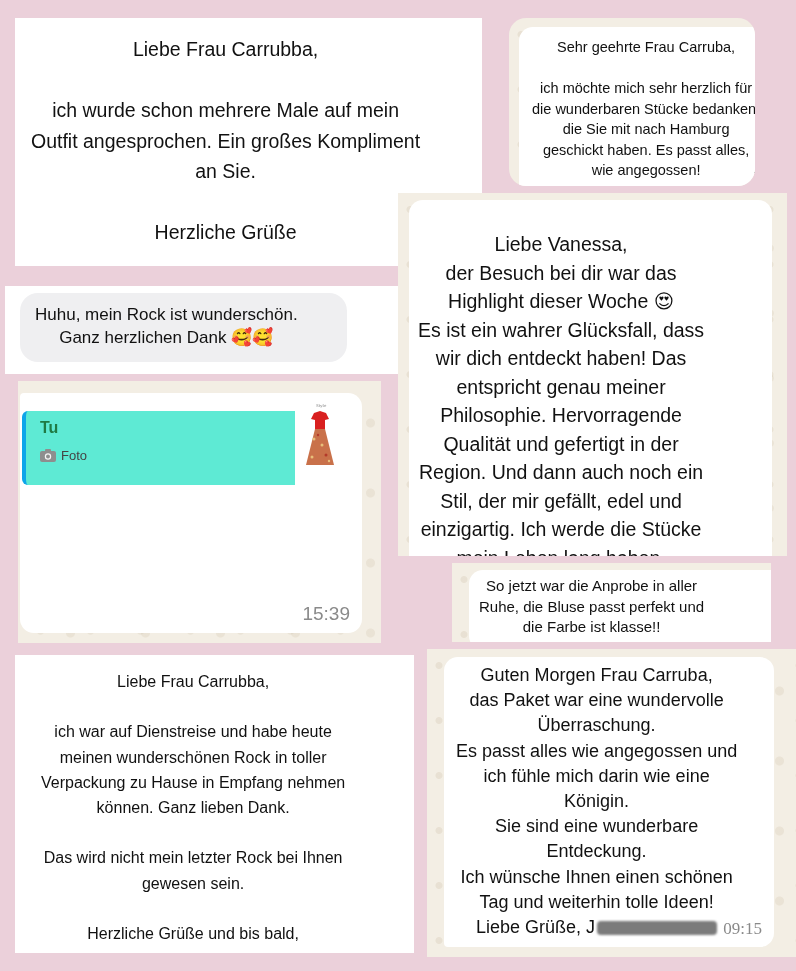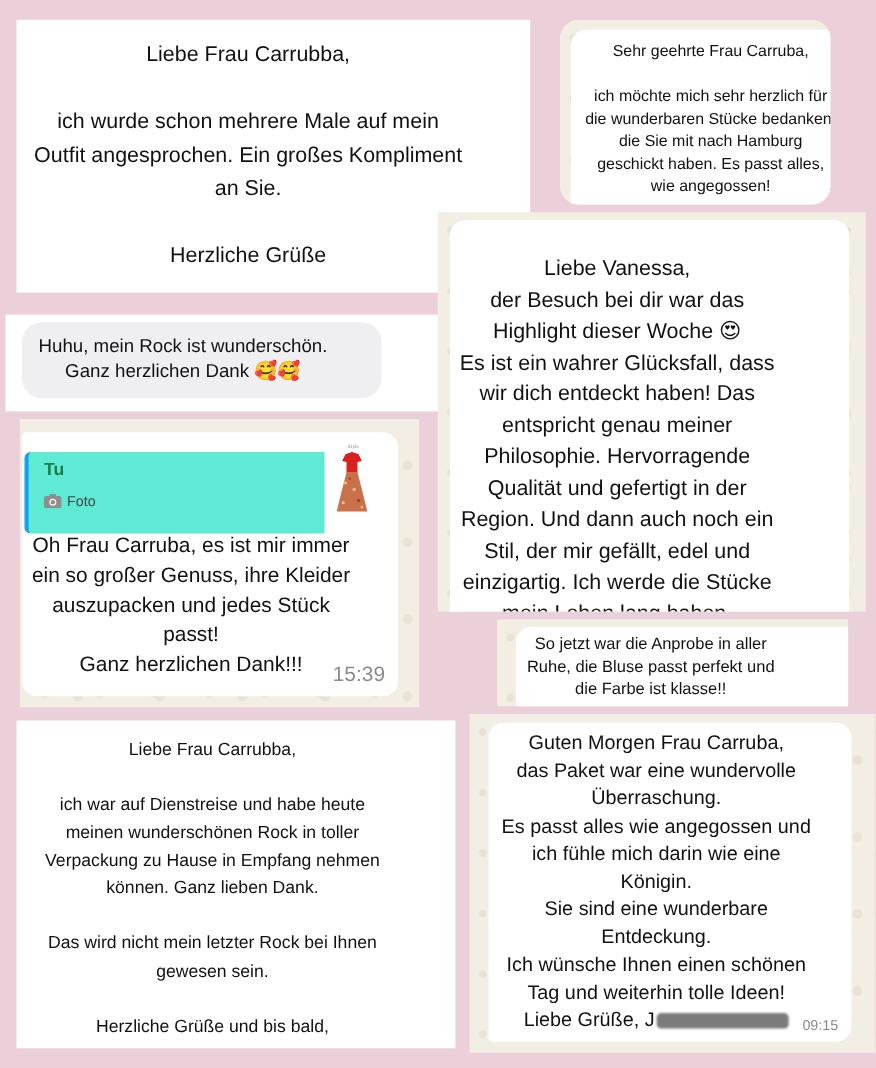--- a/index.html
+++ b/index.html
@@ -56,21 +56,21 @@
   #p6 { left:452px; top:563px; width:319px; height:79px; }
   #p6 .bubble { left:17px; top:7px; width:355px; height:80px; }
   #p6 .txt { position:absolute; left:10px; top:6px; font-size:15px; line-height:20.5px; }
   
   #p7 { left:15px; top:655px; width:399px; height:298px; }
   #p7 .txt { position:absolute; left:26px; top:14px; font-size:16px; line-height:25.2px; }
   
   #p8 { left:427px; top:649px; width:369px; height:308px; }
   #p8 .bubble { left:17px; top:8px; width:330px; height:290px; border-bottom-left-radius:4px; }
   #p8 .txt { position:absolute; left:12px; top:6px; font-size:18px; line-height:25.2px; }
-  #p8 .time { right:12px; bottom:8px; font-size:13px; }
+  #p8 .time { right:12px; bottom:8px; font-size:17px;font-family:Liberation Serif, serif; }
   .redact { display:inline-block; width:120px; height:14px; background:#7b7b7b; border-radius:4px; vertical-align:middle; filter:blur(0.8px); margin-left:2px; }
 </style>
 </head>
 <body>
 
 <div class="panel white" id="p1">
   <div class="txt">Liebe Frau Carrubba,
 
 ich wurde schon mehrere Male auf mein
 Outfit angesprochen. Ein großes Kompliment
@@ -136,25 +136,20 @@
         <path d="M18 14 L24 12 L30 14 L33 20 L29 21 L29 30 L19 30 L19 21 L15 20 Z" fill="#d9201f"></path>
         <path d="M19 30 L29 30 L38 66 L10 66 Z" fill="#c9714a"></path>
         <circle cx="18" cy="40" r="1.5" fill="#e8c07a"></circle>
           <circle cx="26" cy="46" r="1.5" fill="#e8c07a"></circle>
         <circle cx="30" cy="56" r="1.5" fill="#b33a2a"></circle>
           <circle cx="16" cy="58" r="1.5" fill="#e8c07a"></circle>
         <circle cx="22" cy="36" r="1.2" fill="#b33a2a"></circle>
           <circle cx="33" cy="62" r="1.2" fill="#e8c07a"></circle>
       </svg>
     </div>
-    <div class="txt">Oh Frau Carruba, es ist mir immer
-ein so großer Genuss, ihre Kleider
-auszupacken und jedes Stück
-passt!
-Ganz herzlichen Dank!!!</div>
     <span class="time">15:39</span>
   </div>
 </div>
 
 <div class="panel beige" id="p6">
   <div class="bubble">
     <div class="txt">So jetzt war die Anprobe in aller
 Ruhe,  die Bluse passt perfekt und
 die Farbe ist klasse!!</div>
   </div>

